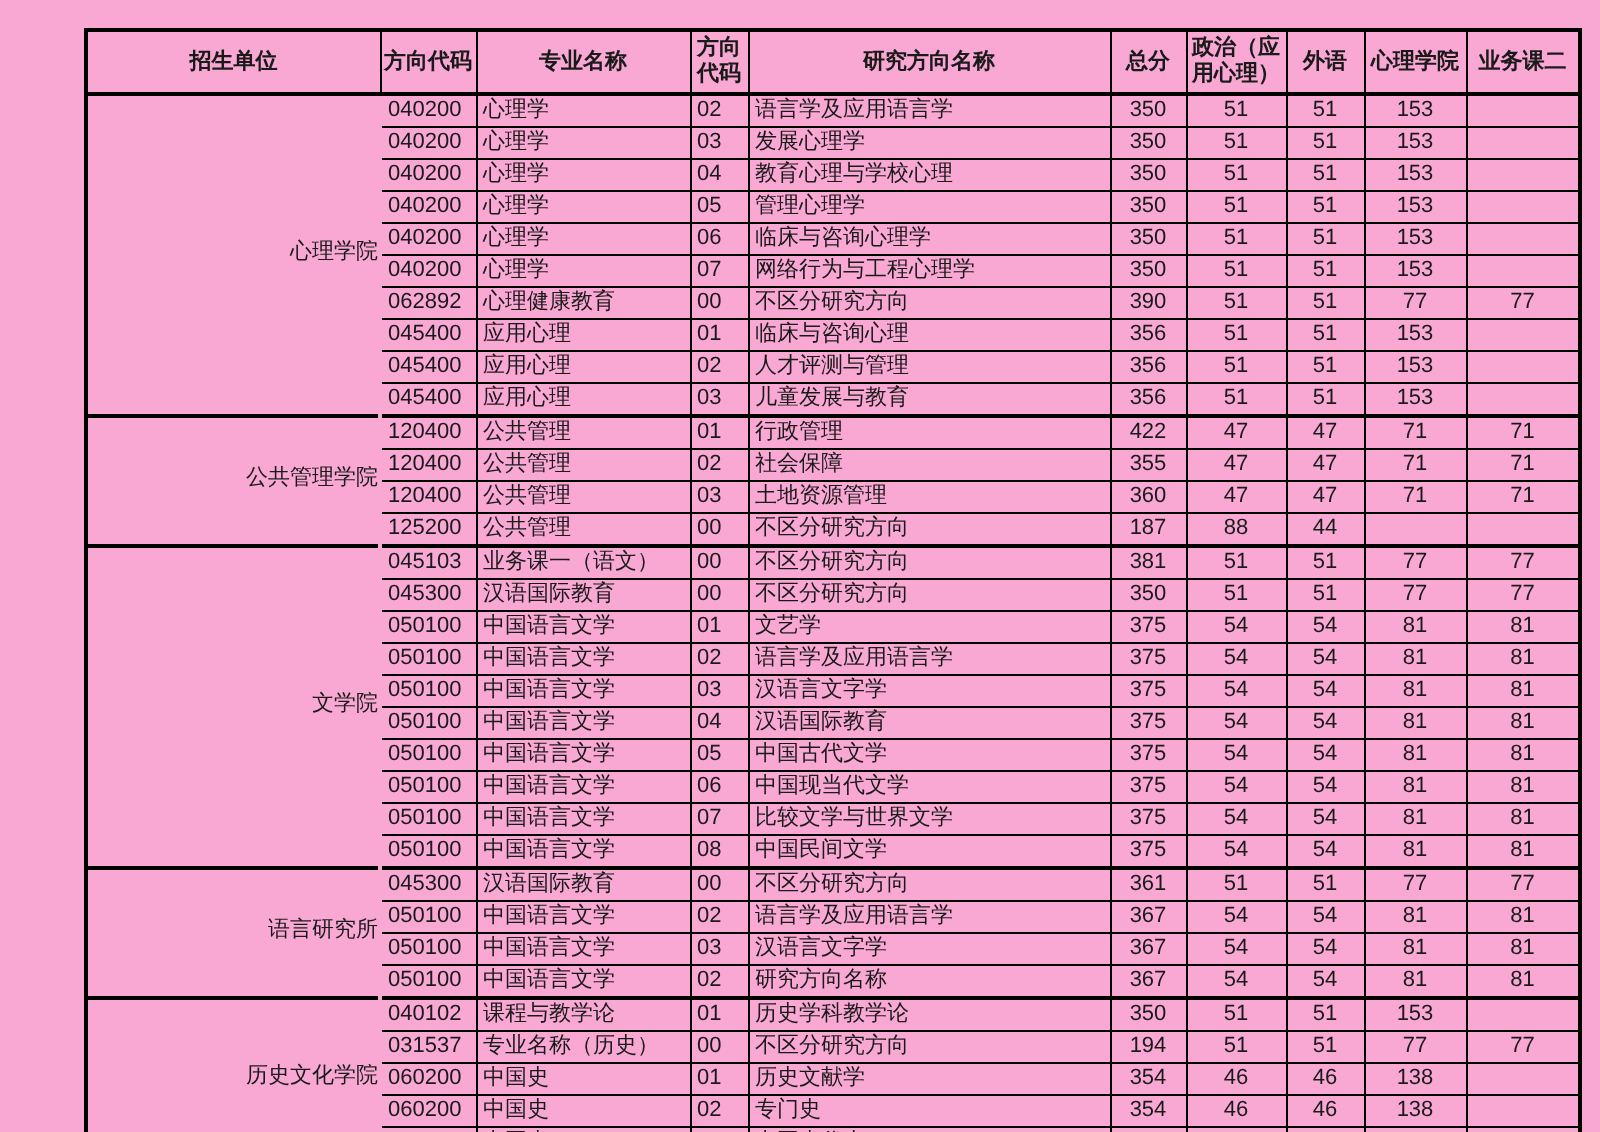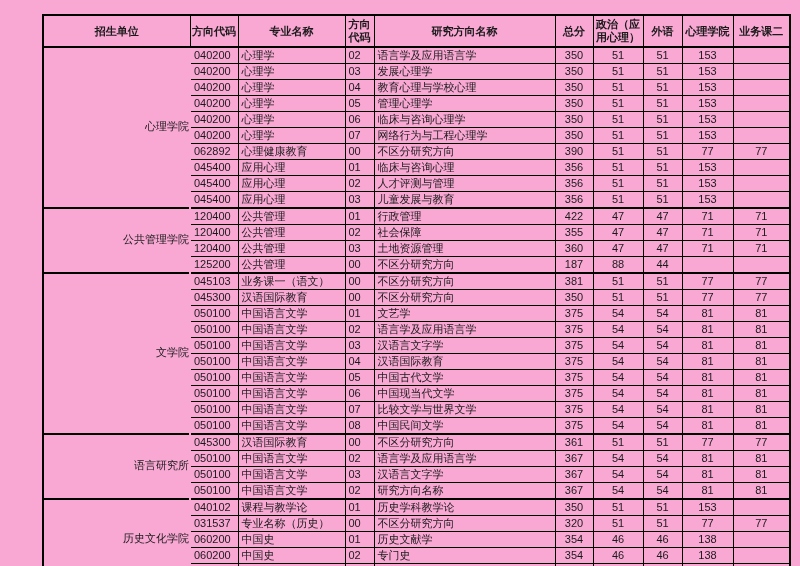--- a/index.html
+++ b/index.html
@@ -426,21 +426,21 @@
           <td class="c5">51</td>
           <td class="c6">51</td>
           <td class="c7">153</td>
           <td class="c8"></td>
         </tr>
         <tr>
           <td class="c0">031537</td>
           <td class="c1">专业名称（历史）</td>
           <td class="c2">00</td>
           <td class="c3">不区分研究方向</td>
-          <td class="c4">320</td>
+          <td class="c4">194</td>
           <td class="c5">51</td>
           <td class="c6">51</td>
           <td class="c7">77</td>
           <td class="c8">77</td>
         </tr>
         <tr>
           <td class="c0">060200</td>
           <td class="c1">中国史</td>
           <td class="c2">01</td>
           <td class="c3">历史文献学</td>

